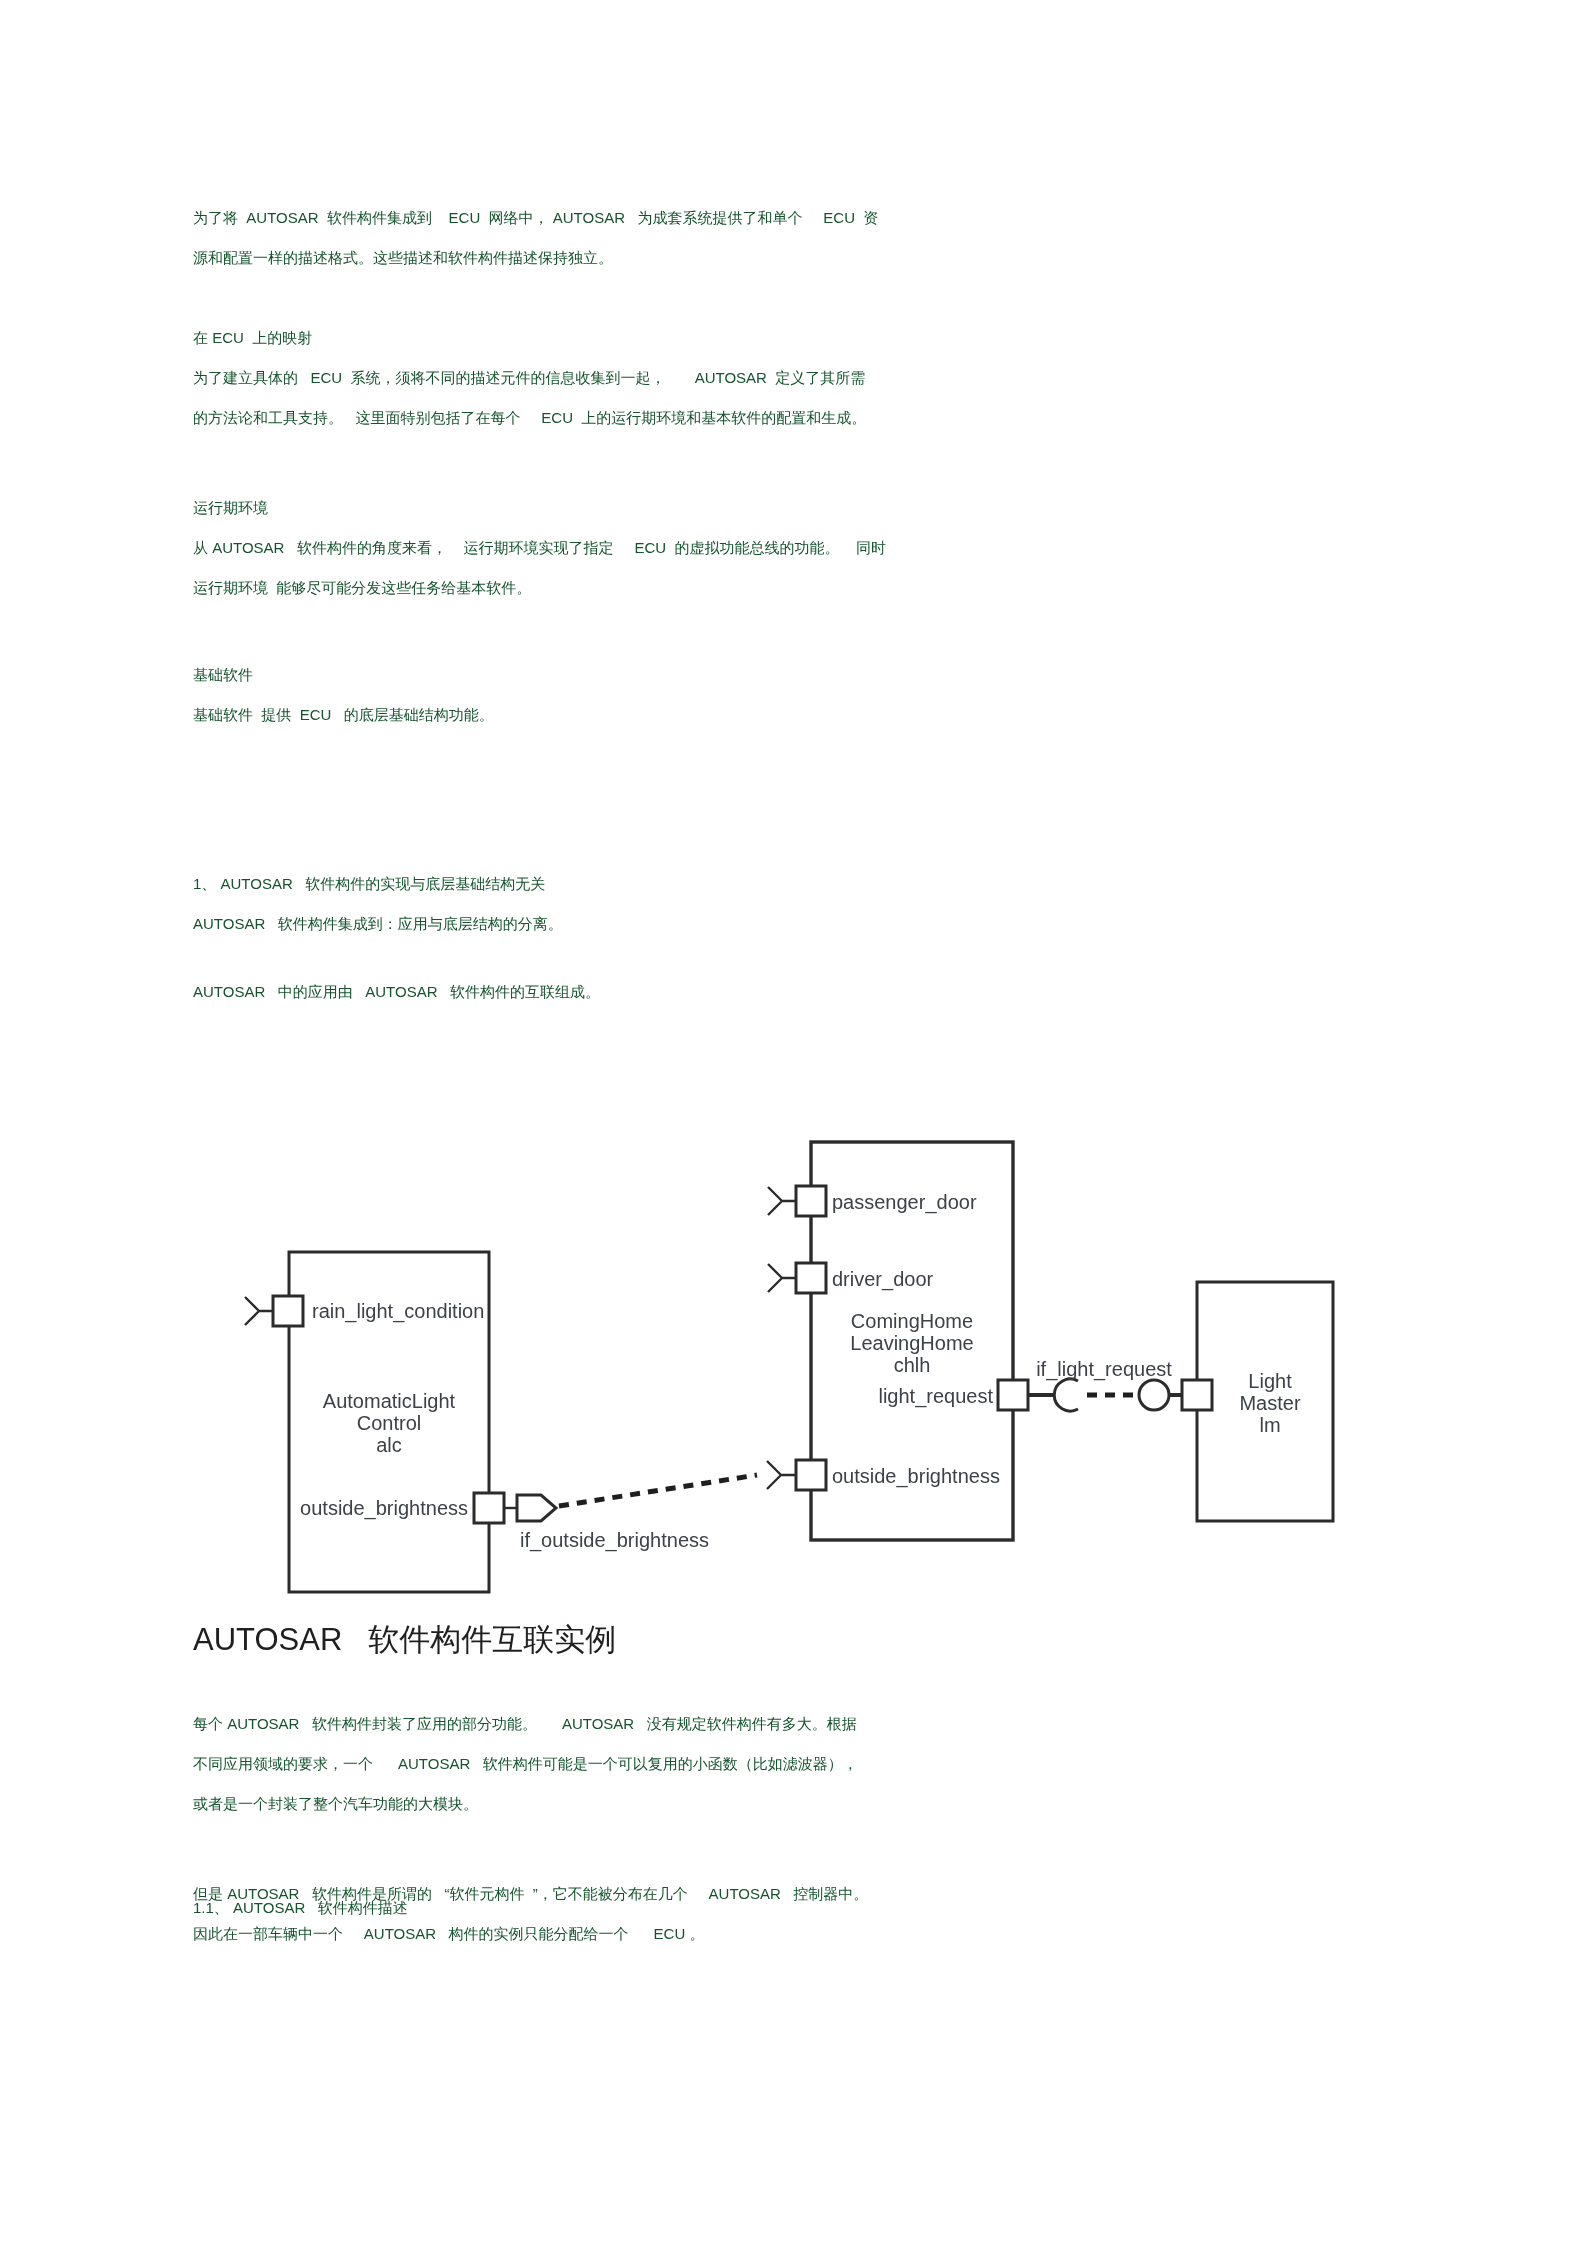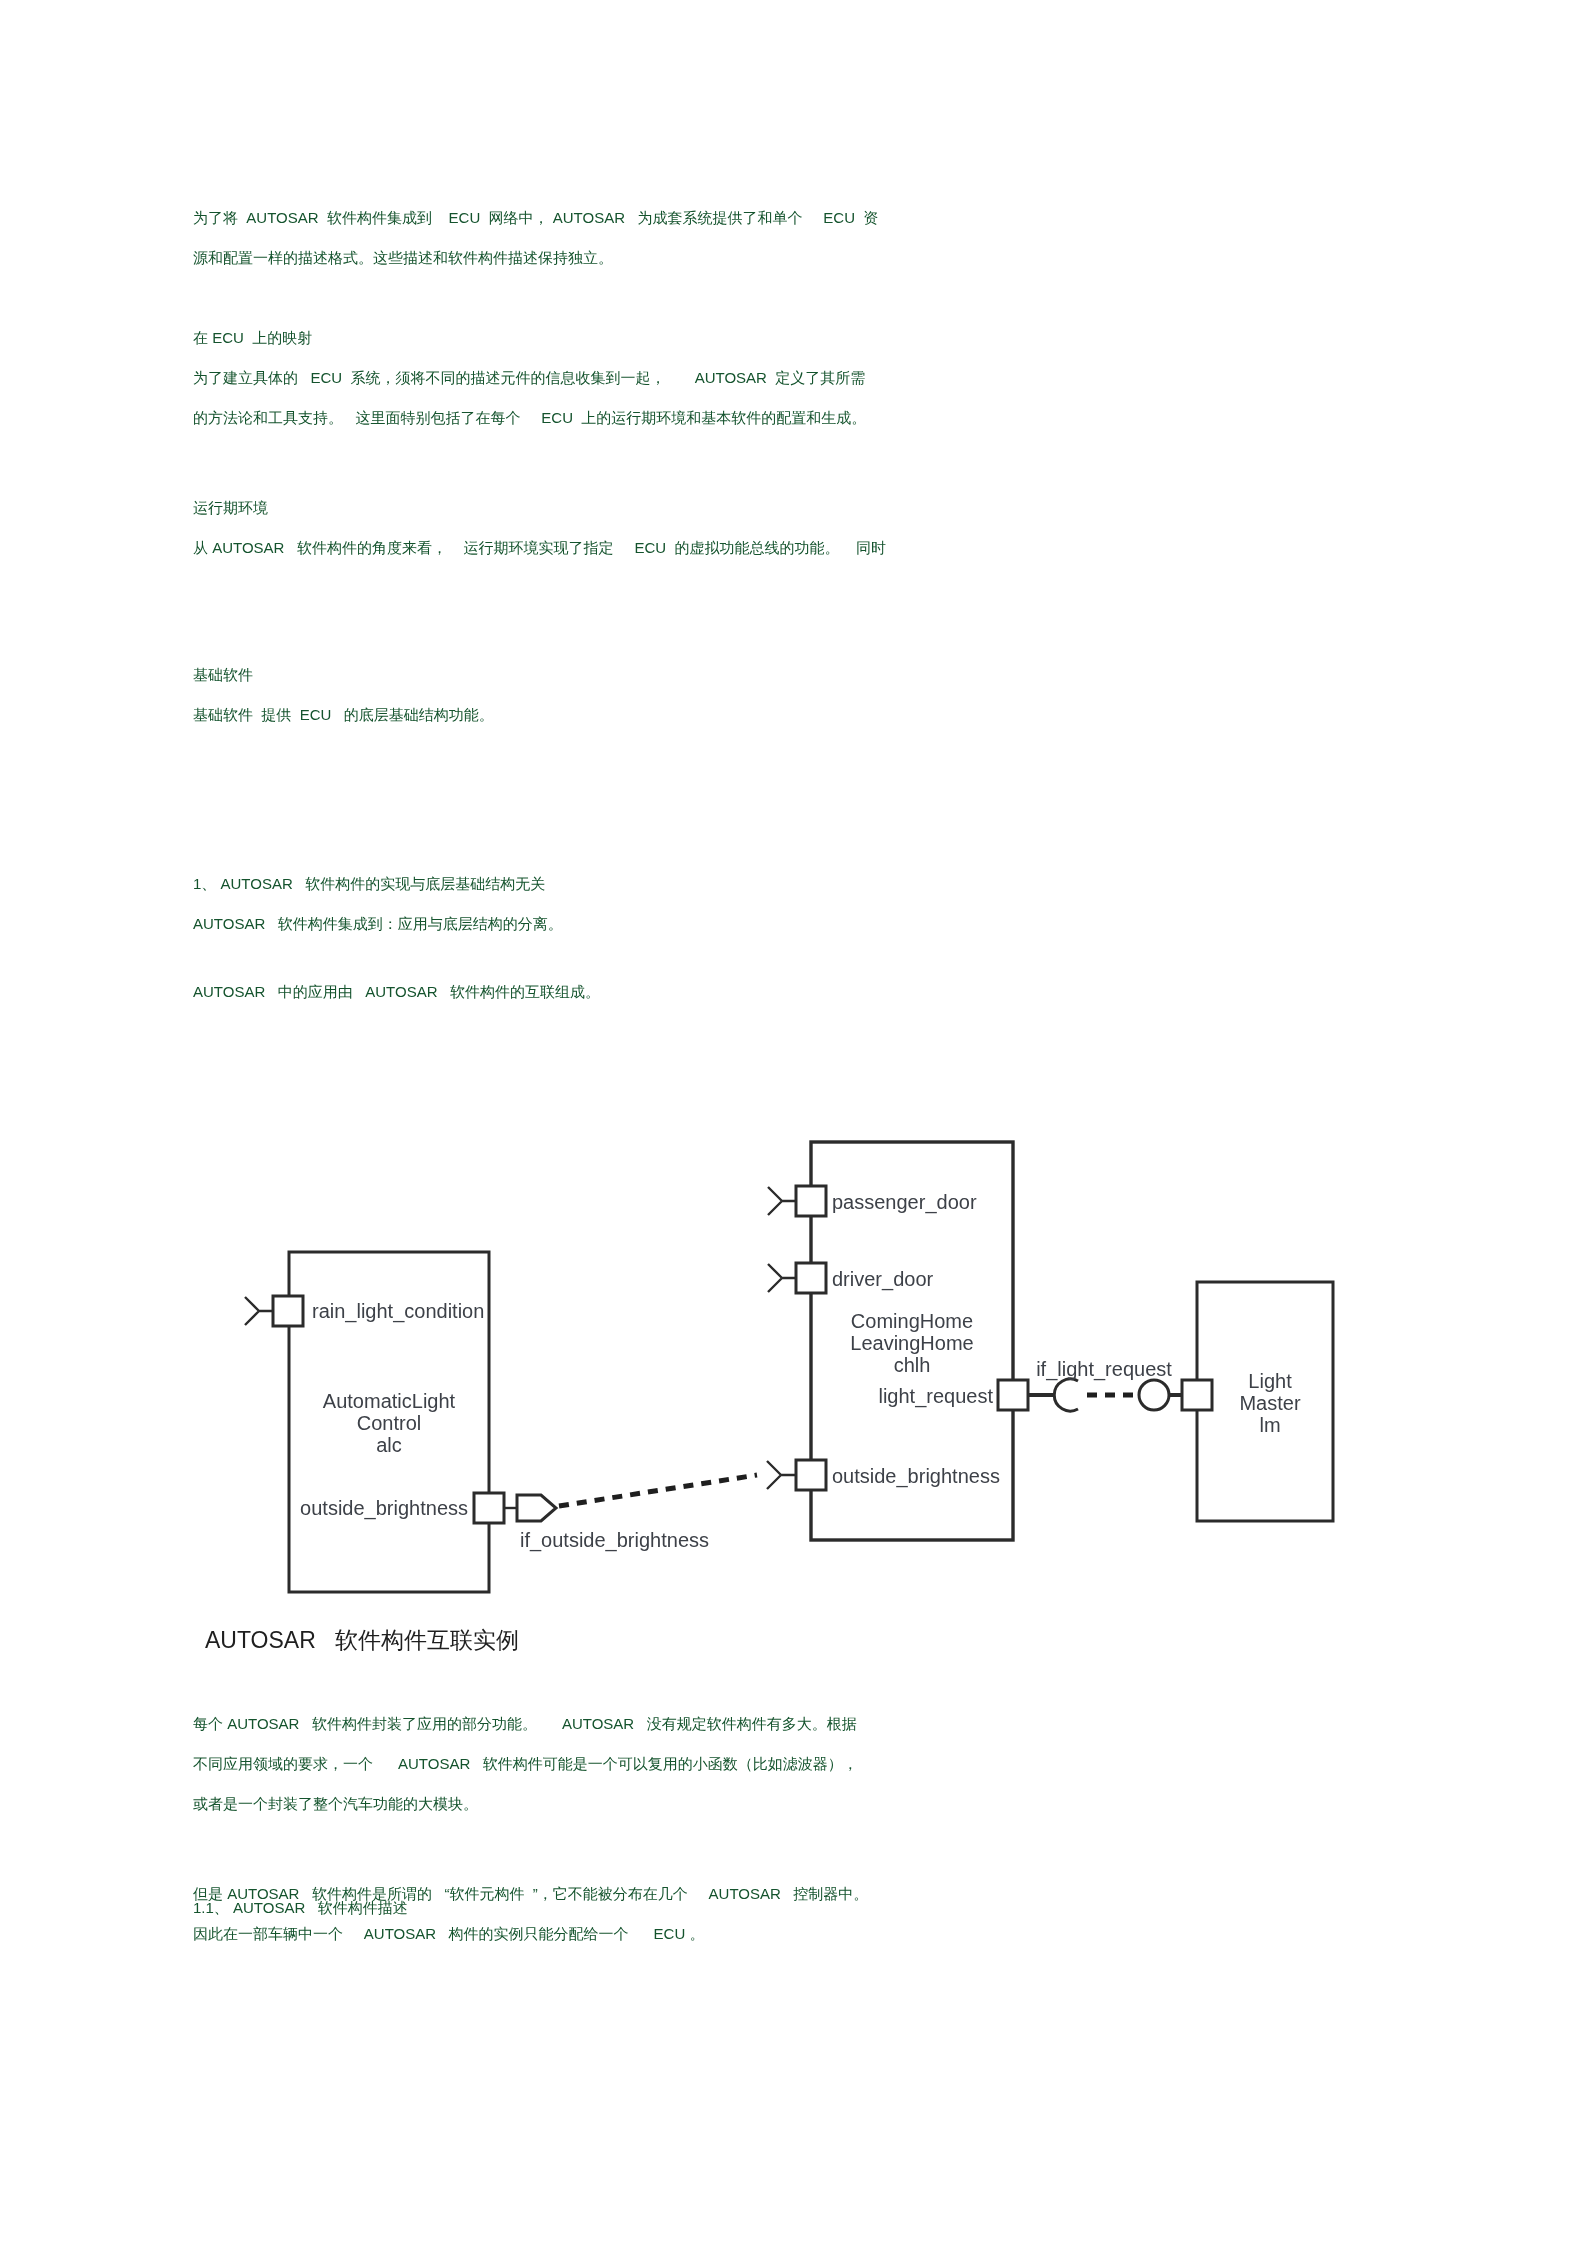--- a/index.html
+++ b/index.html
@@ -18,22 +18,22 @@
     font-size:15px;
     line-height:40px;
     color:#14532d;
   }
   .para .line{
     white-space:pre;
     height:40px;
   }
   .caption{
     position:absolute;
-    left:205px;
-    font-size:23px;
+    left:193px;
+    font-size:31px;
     line-height:40px;
     white-space:pre;
     color:#1f1f1f;
   }
   .diagram-wrap{
     position:absolute;
     left:0;
     top:1120px;
     width:1593px;
     height:520px;
@@ -62,20 +62,21 @@
 
   <div class="para" style="top:318px">
     <div class="line">在 ECU  上的映射</div>
     <div class="line">为了建立具体的   ECU  系统，须将不同的描述元件的信息收集到一起，       AUTOSAR  定义了其所需</div>
     <div class="line">的方法论和工具支持。   这里面特别包括了在每个     ECU  上的运行期环境和基本软件的配置和生成。</div>
   </div>
 
   <div class="para" style="top:488px">
     <div class="line">运行期环境</div>
     <div class="line">从 AUTOSAR   软件构件的角度来看，    运行期环境实现了指定     ECU  的虚拟功能总线的功能。    同时</div>
+    <div class="line">运行期环境  能够尽可能分发这些任务给基本软件。</div>
   </div>
 
   <div class="para" style="top:655px">
     <div class="line">基础软件</div>
     <div class="line">基础软件  提供  ECU   的底层基础结构功能。</div>
   </div>
 
   <div class="para" style="top:864px">
     <div class="line">1、 AUTOSAR   软件构件的实现与底层基础结构无关</div>
     <div class="line">AUTOSAR   软件构件集成到：应用与底层结构的分离。</div>

